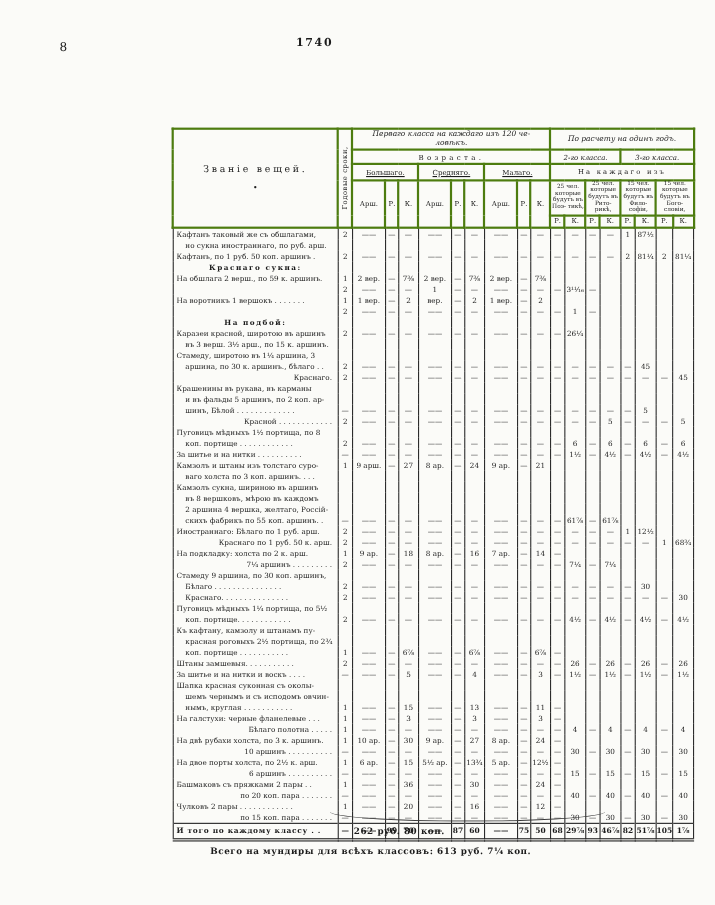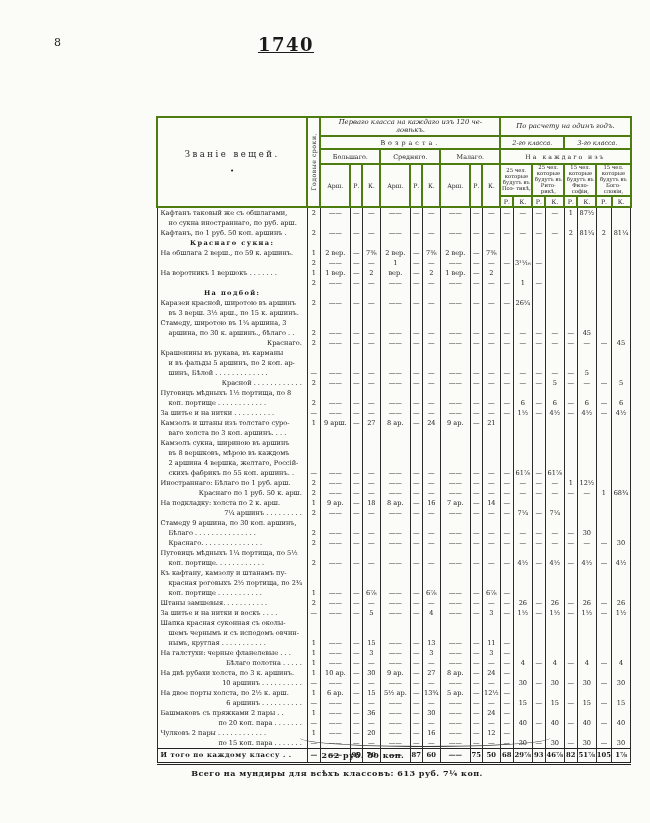--- a/index.html
+++ b/index.html
@@ -8,21 +8,21 @@
     background:#fbfbf8;
     font-family:"DejaVu Serif","Liberation Serif",serif;
     color:#1b1b1b;
     position:relative;
     overflow:hidden;
   }
   .page{position:absolute;inset:0;}
   
   .pg-num{position:absolute;left:54px;top:36px;font-size:11px;}
   .folio{position:absolute;left:0;top:34px;width:572px;text-align:center;
-         font-weight:bold;font-size:18px;letter-spacing:1.5px;text-decoration:underline;}
+         font-weight:bold;font-size:10px;letter-spacing:1.5px;}
 
   
   table.tbl{
     position:absolute;left:156px;top:116px;
     border-collapse:collapse;table-layout:fixed;
     border:1.5px solid #222;
     border-bottom:3px double #222;
   }
   .tbl th{
     border:2px solid #4d7c0f;
@@ -36,21 +36,21 @@
   }
   .items-h{font-size:8.5px;font-weight:bold;letter-spacing:2.5px;}
   .items-h .dot{font-size:7px;letter-spacing:0;margin-top:8px;}
   .vert-wrap{display:flex;align-items:center;justify-content:center;height:100%;}
   .vert{writing-mode:vertical-rl;transform:rotate(180deg);
         font-size:6.2px;letter-spacing:.5px;white-space:nowrap;}
   .gt{font-size:6.8px;font-weight:bold;font-style:italic;line-height:7.5px;height:17px;}
   .ages{font-size:6.4px;letter-spacing:3px;font-weight:bold;height:11px;}
   .cls{font-size:6.4px;font-weight:bold;font-style:italic;height:11px;}
   .each{font-size:6.2px;letter-spacing:2px;font-weight:bold;height:11px;}
-  .size{font-size:6.4px;font-weight:bold;height:13px;}
+  .size{font-size:6.4px;font-weight:bold;height:13px;text-decoration:underline;}
   .unit{font-size:6.2px;}
   .chel{font-size:5.3px;line-height:5.9px;height:30px;white-space:normal;
         font-weight:bold;padding:0 1px;}
   .rk{font-size:6.2px;height:9px;}
 
   td.lab{text-align:left;padding-left:3px;}
   td.lab.i{padding-left:11px;}
   td.lab.r{text-align:right;padding-right:5px;}
   td.lab.h{text-align:center;font-weight:bold;letter-spacing:1.4px;padding-left:0;}
   tr.tot td{border-top:1px solid #222;font-size:6.8px;height:13px;line-height:13px;font-weight:bold;}

